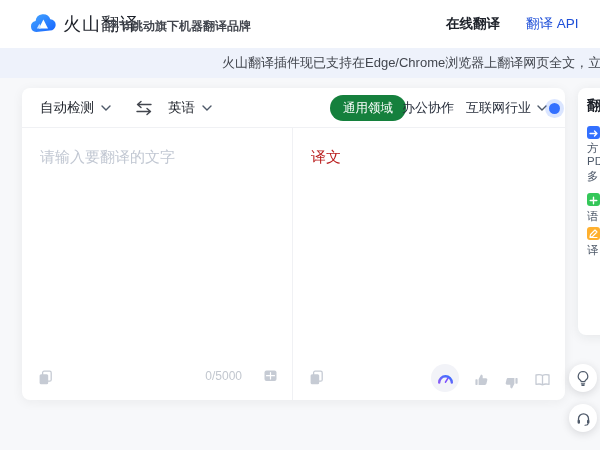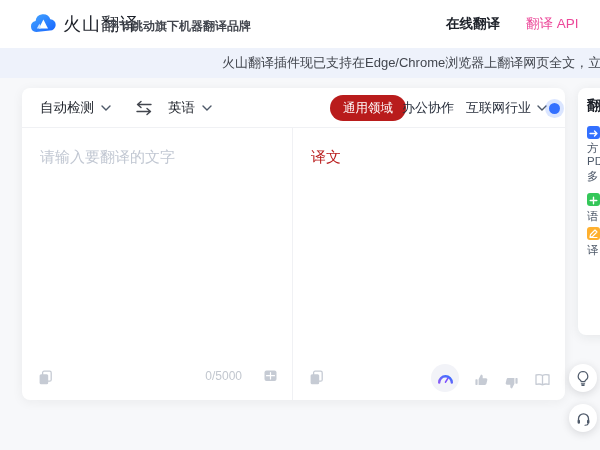--- a/index.html
+++ b/index.html
@@ -6,36 +6,36 @@
   html,body { width:600px; height:450px; overflow:hidden; }
   body { font-family:"Liberation Sans", sans-serif; background:#F7F8FA; position:relative; }
 
   
   .header { position:absolute; left:0; top:0; width:600px; height:48px; background:#FFFFFF; }
   .logo-wrap { position:absolute; left:30px; top:12px; display:flex; align-items:center; }
   .logo-icon { width:26px; height:24px; display:block; }
   .logo-text { margin-left:7px; font-size:18px; font-weight:normal; color:#1D2129; letter-spacing:1px; }
   .tagline { position:absolute; left:107px; top:18px; font-size:12px; font-weight:600; color:#42464E; white-space:nowrap; }
   .nav { position:absolute; left:446px; top:0; height:48px; display:flex; align-items:center; gap:26px; white-space:nowrap; }
-  .nav-item { font-size:13.5px; color:#ec4899; cursor:pointer; }
+  .nav-item { font-size:13.5px; color:#1d4ed8; cursor:pointer; }
   .nav-item.active { color:#1D2129; font-weight:bold; }
 
   
   .banner { position:absolute; left:0; top:48px; width:600px; height:30px; background:#EEF2FB; overflow:hidden; }
   .banner-text { position:absolute; left:222px; top:0; line-height:30px; font-size:13px; color:#42464E; white-space:nowrap; }
 
   
   .card { position:absolute; left:22px; top:88px; width:543px; height:312px; background:#FFFFFF;
           border-radius:8px; box-shadow:0 2px 12px rgba(31,35,41,0.06);padding-left:16px; }
   .toprow { position:absolute; left:0; top:0; width:543px; height:40px; border-bottom:1px solid #F0F1F4; }
   .lang-btn { position:absolute; top:0; height:40px; display:flex; align-items:center; gap:7px; cursor:pointer; }
   .lang-label { font-size:13.5px; color:#1D2129; font-weight:500; }
   .chev { width:10px; height:6px; display:block; }
   .swap-btn { position:absolute; left:111px; top:11px; width:22px; height:18px; cursor:pointer; }
-  .pill { position:absolute; left:308px; top:7px; height:26px; padding:0 13px; background:#b91c1c; border-radius:13px;
+  .pill { position:absolute; left:308px; top:7px; height:26px; padding:0 13px; background:#15803d; border-radius:13px;
           color:#FFFFFF; font-size:12.5px; line-height:26px; cursor:pointer; white-space:nowrap; }
   .tab { position:absolute; top:0; height:40px; line-height:40px; font-size:13px; color:#272E3B; cursor:pointer; white-space:nowrap; }
   .tab-drop { display:flex; align-items:center; gap:6px; }
   .blue-dot { position:absolute; left:527px; top:15px; width:11px; height:11px; border-radius:50%;
               background:#3370FF; box-shadow:0 0 0 4px rgba(51,112,255,0.18); cursor:pointer; }
 
   .panel-left  { position:absolute; left:0; top:40px; width:270px; height:272px; }
   .panel-right { position:absolute; left:270px; top:40px; width:273px; height:272px; border-left:1px solid #F0F1F4; }
   .src-input { width:100%; height:230px; border:none; outline:none; resize:none; padding:20px 18px 0 18px;
                font-family:"Liberation Sans", sans-serif; font-size:15px; color:#1D2129; background:transparent; }

